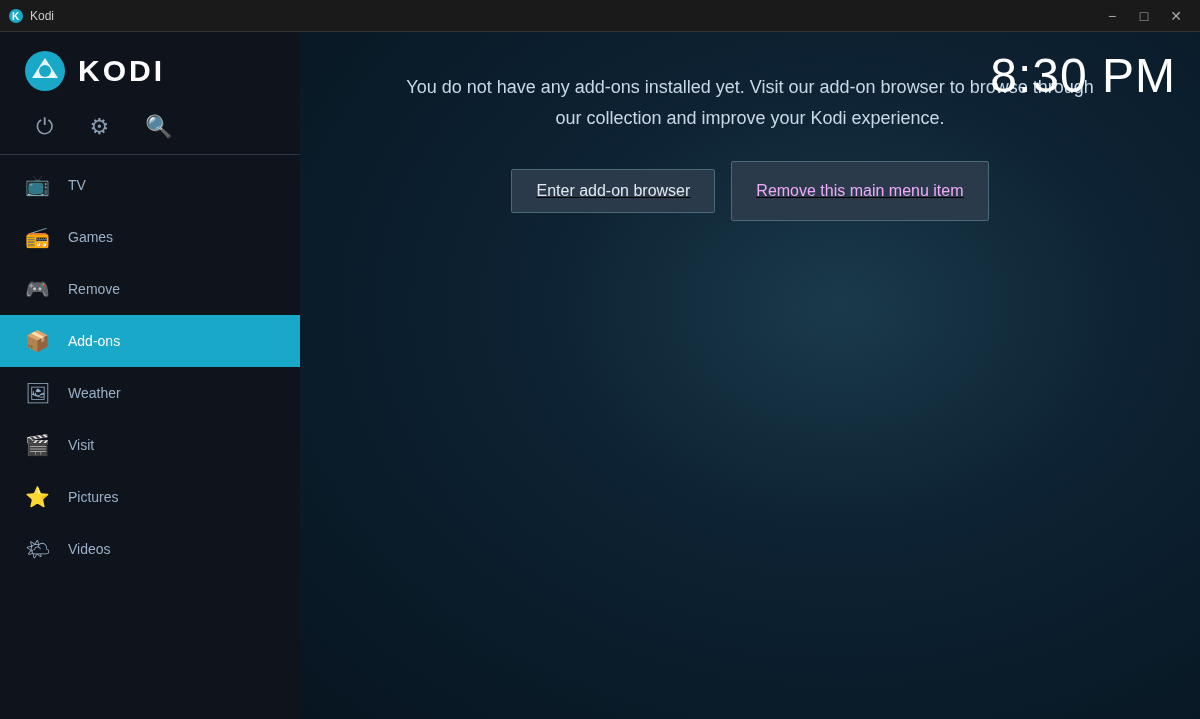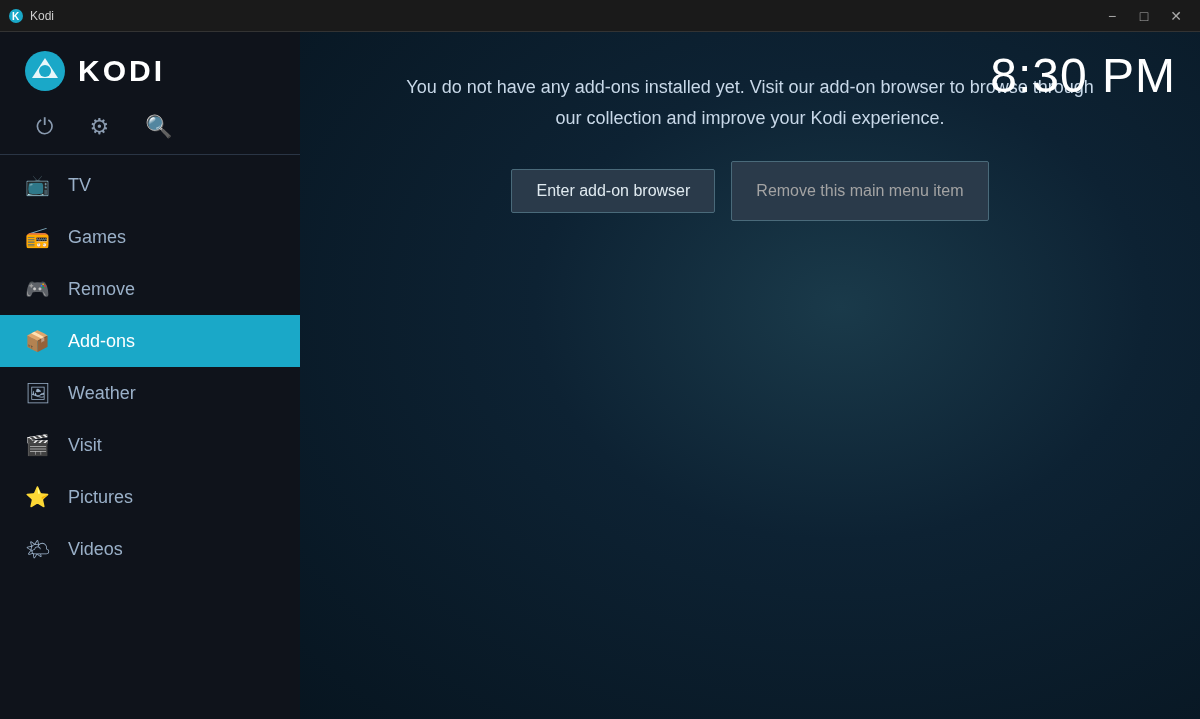--- a/index.html
+++ b/index.html
@@ -123,21 +123,21 @@
       background: #1aa8c8;
       color: #ffffff;
     }
     .nav-icon {
       font-size: 20px;
       width: 28px;
       text-align: center;
       flex-shrink: 0;
     }
     .nav-label {
-      font-size: 18px;
+      font-size: 14px;
     }
 
     
     .main-content {
       flex: 1;
       height: 100%;
       background: radial-gradient(ellipse at 60% 40%, #1a3a4a 0%, #0d2233 40%, #071520 100%);
       display: flex;
       flex-direction: column;
       align-items: flex-start;
@@ -173,36 +173,37 @@
       font-size: 18px;
       line-height: 1.7;
       max-width: 700px;
       margin-bottom: 28px;
     }
 
     .action-buttons {
       display: flex;
       gap: 16px;
       align-items: center;
+      text-decoration: underline;
     }
 
     .btn-primary {
       background: #2a3a4a;
       border: 1px solid #4a6a7a;
       color: #e0eaf0;
       padding: 12px 24px;
       font-size: 16px;
       cursor: pointer;
       border-radius: 2px;
     }
 
     .btn-secondary {
       background: #2a3a4a;
       border: 1px solid #4a6a7a;
-      color: #a3a3a3;
+      color: #f0abfc;
       padding: 20px 24px;
       font-size: 16px;
       cursor: pointer;
       border-radius: 2px;
     }
   </style>
 </head>
 <body>
 
 <div class="titlebar">

